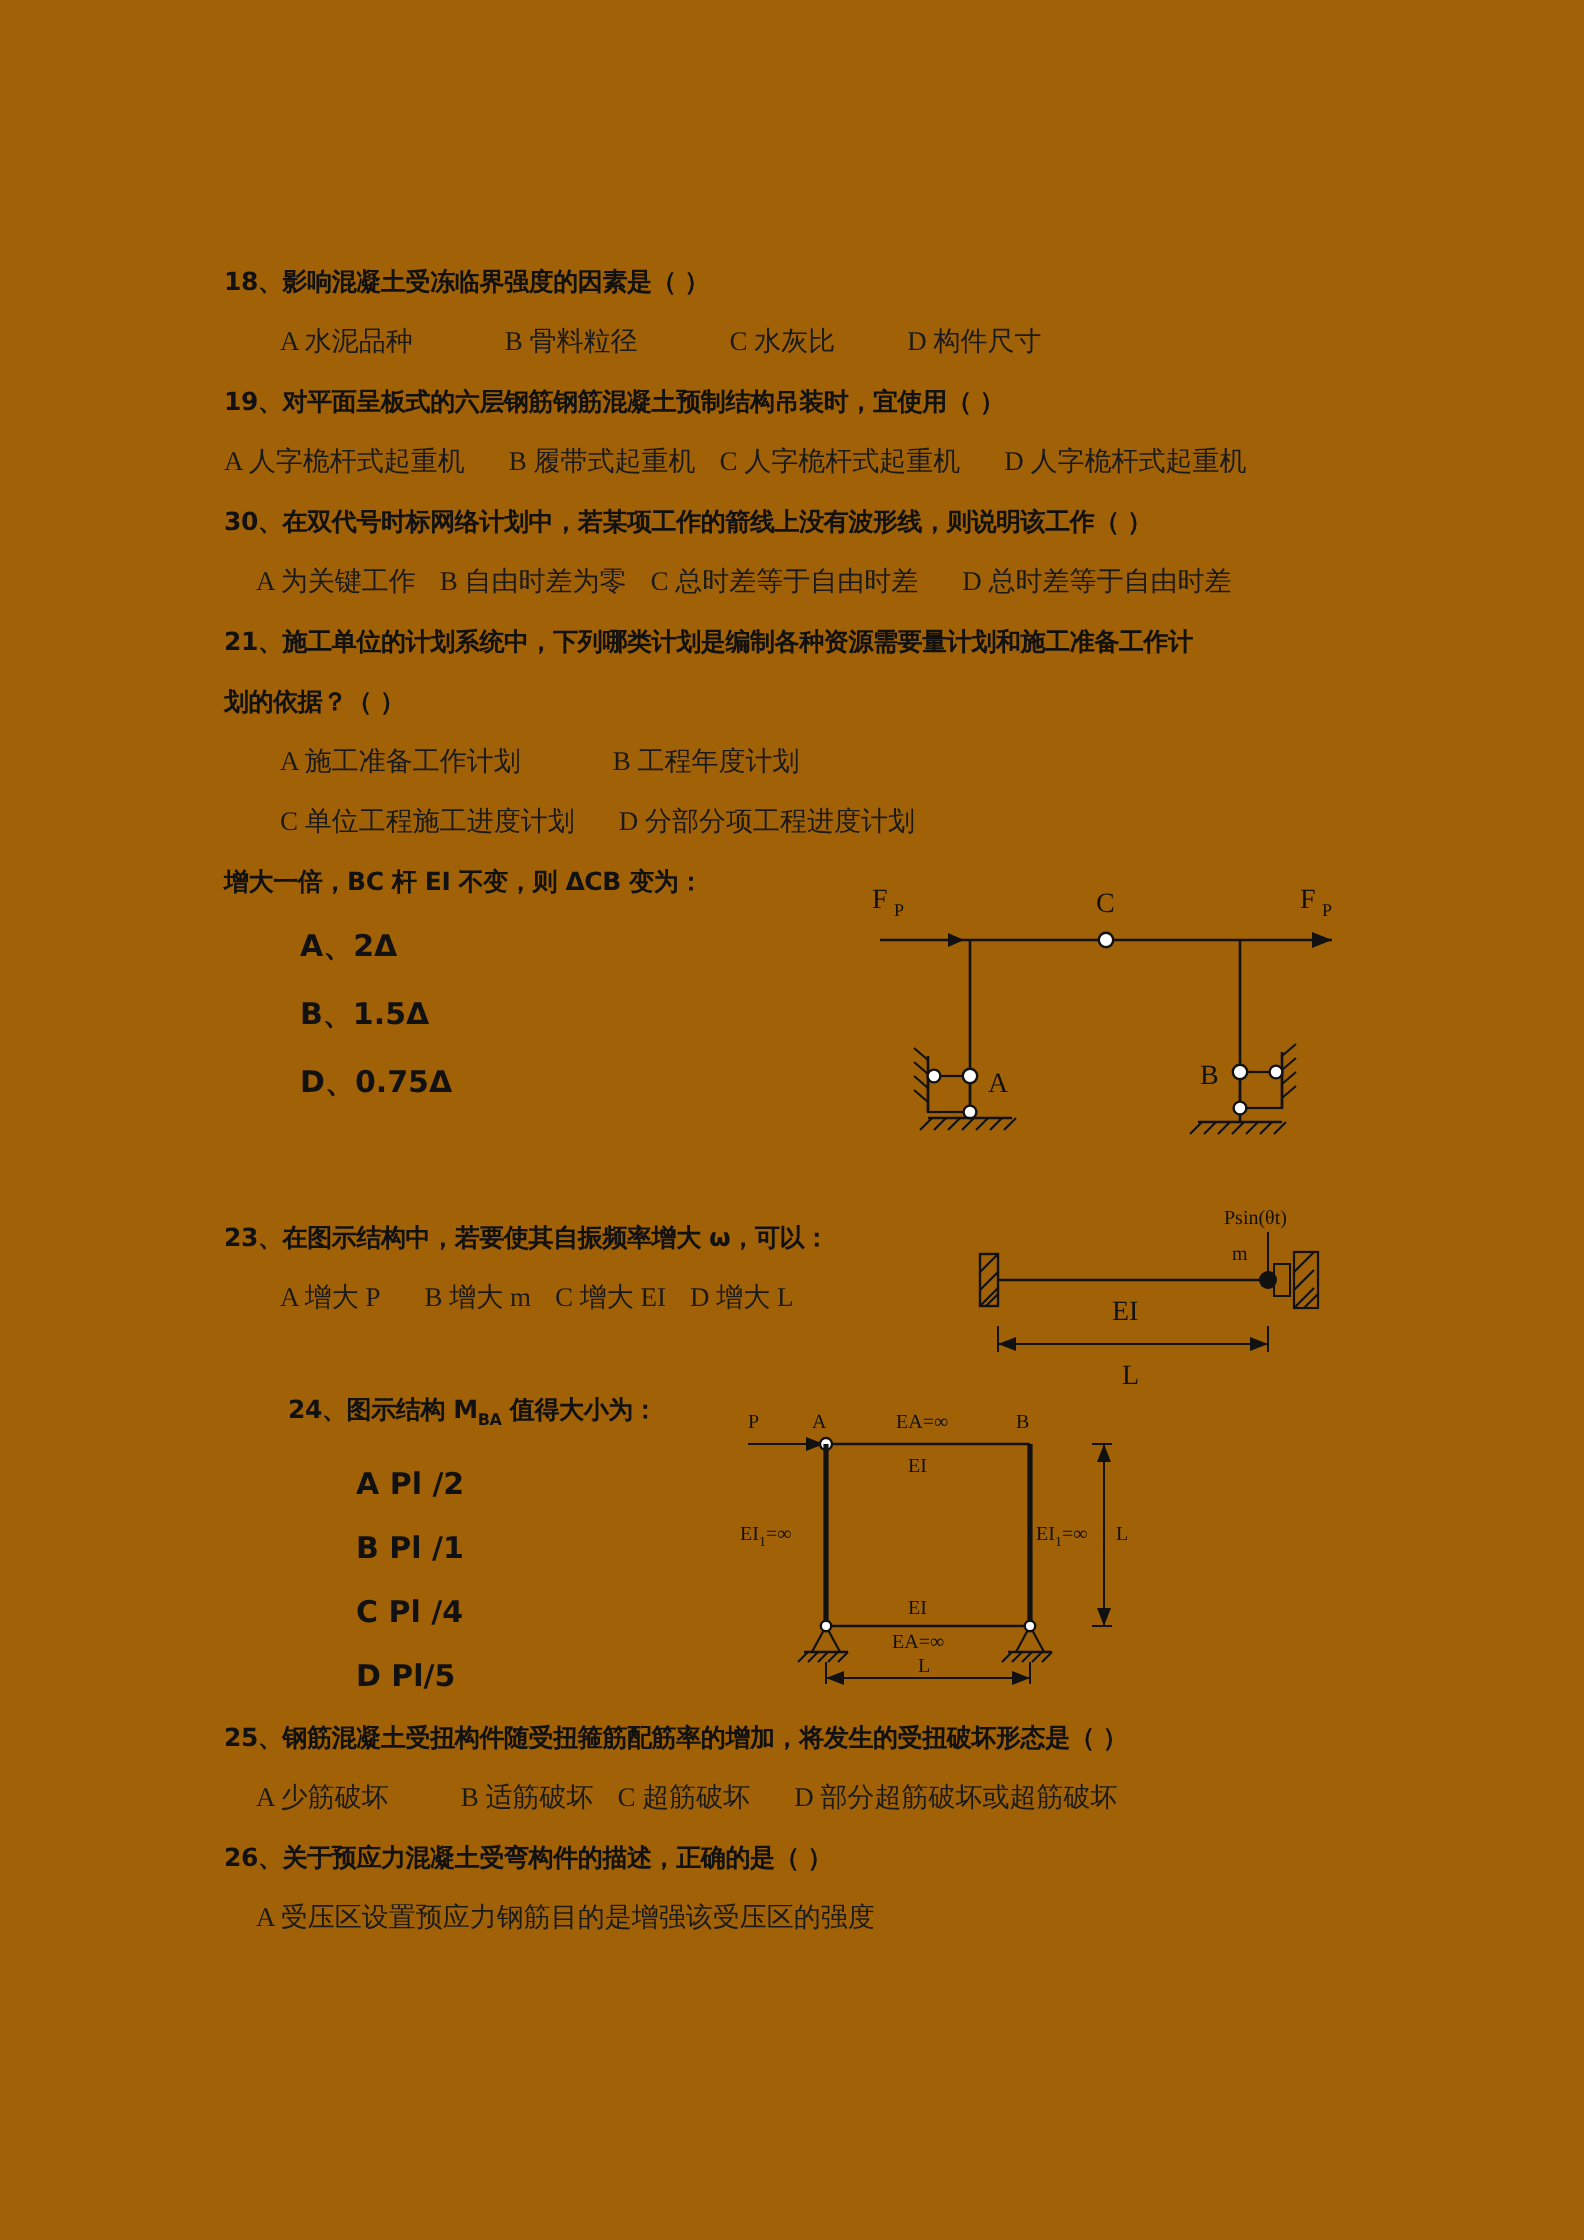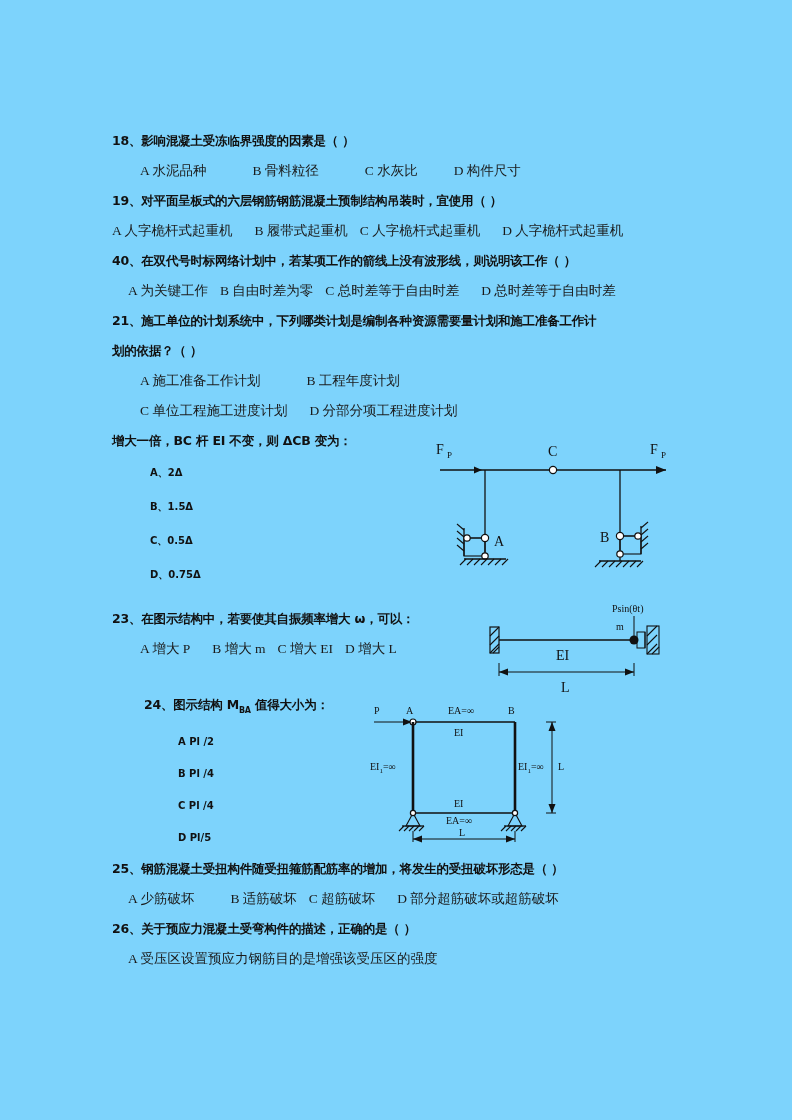--- a/index.html
+++ b/index.html
@@ -13,21 +13,21 @@
     position: relative;
     font-family: "Liberation Serif", "DejaVu Serif", serif;
     color: #000000;
     overflow: hidden;
   }
   .page {
     position: absolute;
     left: 0; top: 0;
     width: 792px;
     height: 1120px;
-    background: #7dd3fc;
+    background: #a16207;
   }
   .content {
     position: absolute;
     left: 112px;
     top: 126px;
     width: 570px;
   }
 
   
   .q-head {
@@ -54,21 +54,21 @@
   .opt { display: inline-block; }
   .gap-s { display:inline-block; width: 12px; }
   .gap-m { display:inline-block; width: 22px; }
   .gap-l { display:inline-block; width: 36px; }
   .gap-xl { display:inline-block; width: 46px; }
 
   
   .opt-stack {
     font-family: "DejaVu Sans", "Liberation Sans", sans-serif;
     font-weight: bold;
-    font-size: 10px;
+    font-size: 15px;
     line-height: 34px;
     padding-left: 38px;
     color: #111;
   }
   .opt-stack.narrow { line-height: 32px; padding-left: 34px; }
 
   
   .row { position: relative; }
   .fig {
     position: absolute;
@@ -103,21 +103,21 @@
   </div>
 
   <div>
     <div class="q-head">19、对平面呈板式的六层钢筋钢筋混凝土预制结构吊装时，宜使用（  ）</div>
     <div class="opts flush">
       <span class="opt">A 人字桅杆式起重机</span><span class="gap-m"></span><span class="opt">B 履带式起重机</span><span class="gap-s"></span><span class="opt">C 人字桅杆式起重机</span><span class="gap-m"></span><span class="opt">D 人字桅杆式起重机</span>
     </div>
   </div>
 
   <div>
-    <div class="q-head">40、在双代号时标网络计划中，若某项工作的箭线上没有波形线，则说明该工作（  ）</div>
+    <div class="q-head">30、在双代号时标网络计划中，若某项工作的箭线上没有波形线，则说明该工作（  ）</div>
     <div class="opts indent-sm">
       <span class="opt">A 为关键工作</span><span class="gap-s"></span><span class="opt">B 自由时差为零</span><span class="gap-s"></span><span class="opt">C 总时差等于自由时差</span><span class="gap-m"></span><span class="opt">D 总时差等于自由时差</span>
     </div>
   </div>
 
   <div>
     <div class="q-head">21、施工单位的计划系统中，下列哪类计划是编制各种资源需要量计划和施工准备工作计</div>
     <div class="q-head">划的依据？（  ）</div>
     <div class="opts indent">
       <span class="opt">A 施工准备工作计划</span><span class="gap-xl"></span><span class="opt">B 工程年度计划</span>
@@ -125,21 +125,20 @@
     <div class="opts indent">
       <span class="opt">C 单位工程施工进度计划</span><span class="gap-m"></span><span class="opt">D 分部分项工程进度计划</span>
     </div>
   </div>
 
   <div class="row" style="height:178px;">
     <div class="q-head">增大一倍，BC 杆 EI 不变，则 ΔCB 变为：</div>
 
     <div class="opt-stack">A、2Δ</div>
     <div class="opt-stack">B、1.5Δ</div>
-    <div class="opt-stack">C、0.5Δ</div>
     <div class="opt-stack">D、0.75Δ</div>
 
     <div class="fig" style="left:310px; top:4px;">
       <svg width="262" height="160" viewBox="0 0 262 160">
 
         <line class="ln" x1="18" y1="40" x2="244" y2="40"></line>
 
         <path d="M60,40 L52,36.5 L52,43.5 Z" fill="#111"></path>
 
         <path d="M244,40 L234,36 L234,44 Z" fill="#111"></path>
@@ -256,21 +255,21 @@
         <path d="M152,74 L143,70.5 L143,77.5 Z" fill="#111"></path>
         <text class="figtxt" x="79" y="94">L</text>
       </svg>
     </div>
   </div>
 
   <div class="row" style="height:164px;margin-left:32px;">
     <div class="q-head"><span>24、图示结构 M</span><sub style="font-size:8px;">BA</sub><span> 值得大小为：</span></div>
 
     <div class="opt-stack narrow">A Pl /2</div>
-    <div class="opt-stack narrow">B Pl /4</div>
+    <div class="opt-stack narrow">B Pl /1</div>
     <div class="opt-stack narrow">C Pl /4</div>
     <div class="opt-stack narrow">D Pl/5</div>
 
     <div class="fig" style="left:212px; top:10px;">
       <svg width="230" height="150" viewBox="0 0 230 150">
 
         <text class="figtxt sm" x="18" y="14">P</text>
         <line class="ln-thin" x1="18" y1="22" x2="54" y2="22"></line>
         <path d="M56,22 L47,18.5 L47,25.5 Z" fill="#111"></path>
 

